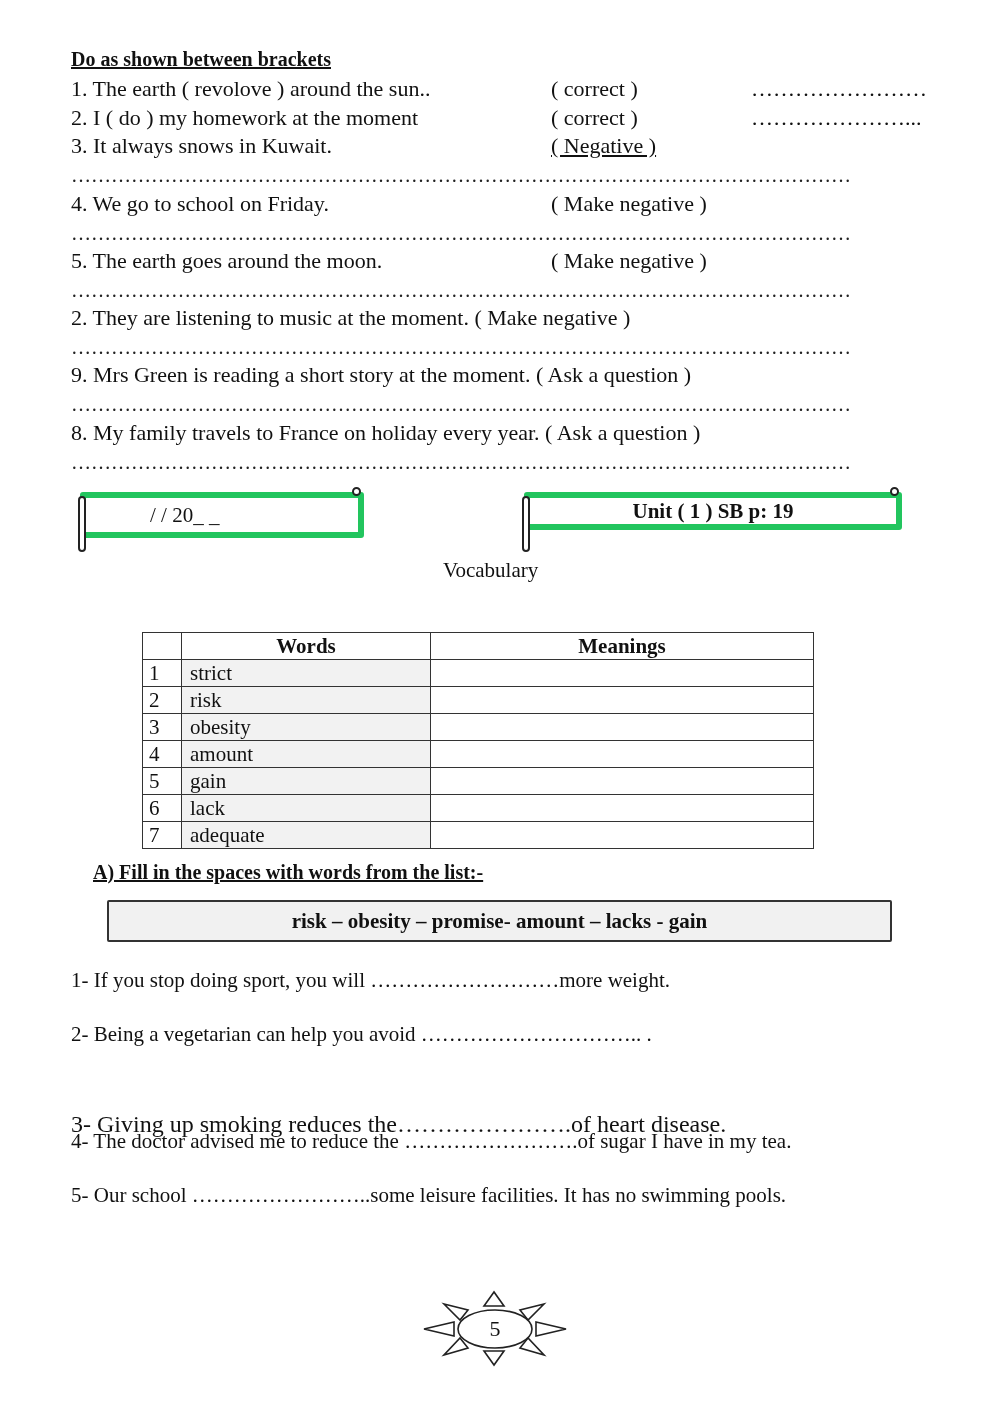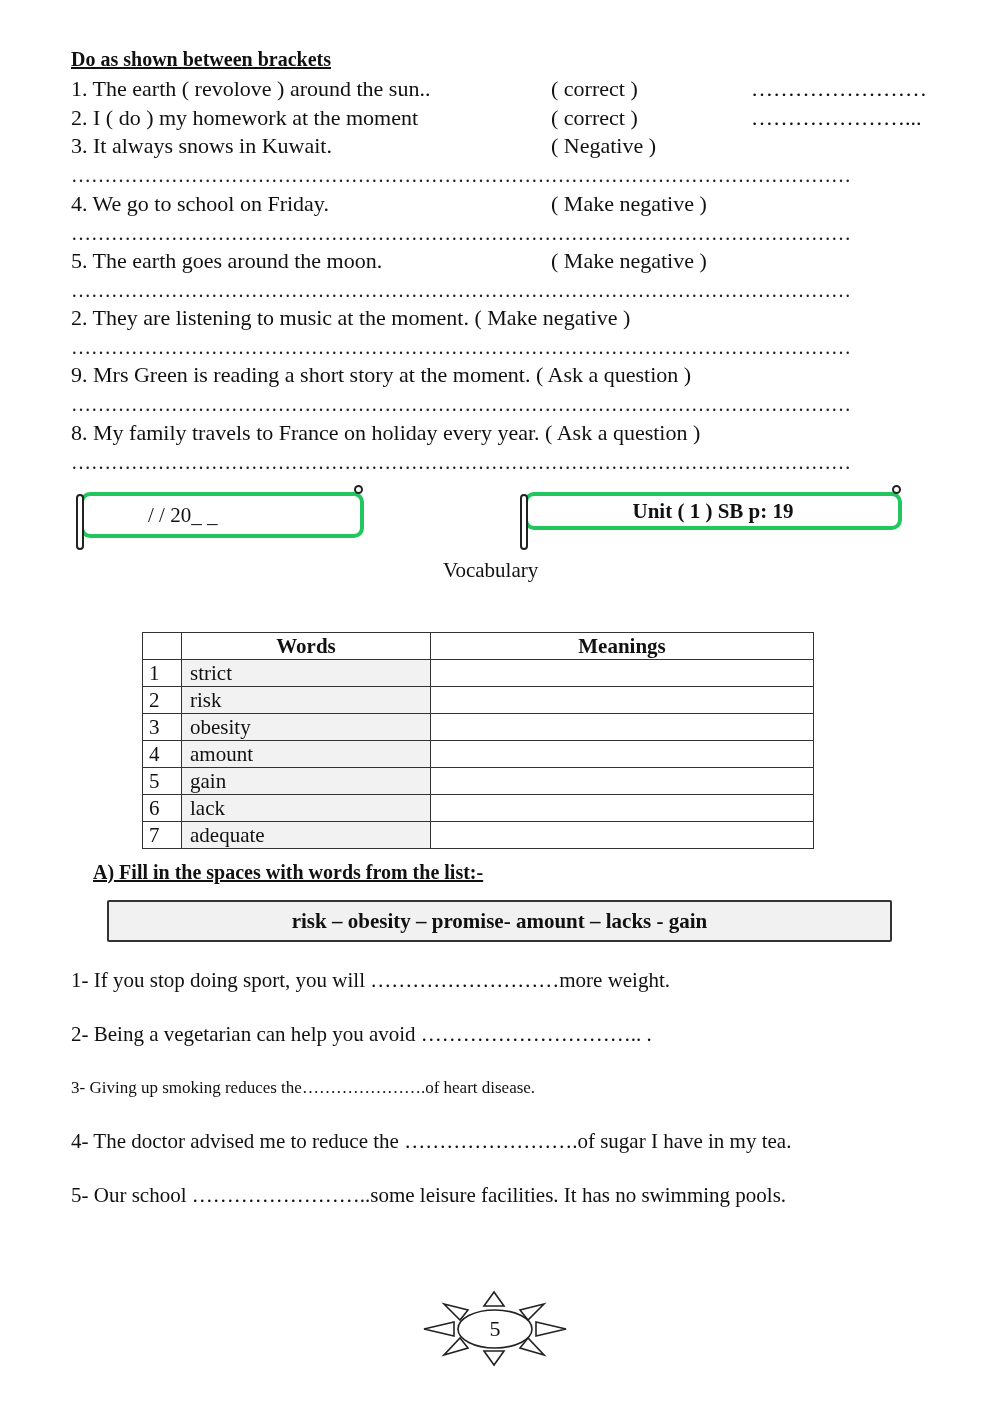--- a/index.html
+++ b/index.html
@@ -7,21 +7,21 @@
       width: 992px; height: 1403px; position: relative; overflow: hidden;
       font-family: "Liberation Serif", "DejaVu Serif", serif; color: #111;
     }
     .abs { position: absolute; white-space: pre; }
     .txt { font-size: 22px; line-height: 24px; }
     .h-underline { font-weight: bold; text-decoration: underline; font-size: 20px; }
     .dots { font-size: 20px; letter-spacing: 0px; color: #222; overflow: hidden; }
 
     
     .scroll {
-      position: absolute; border: 4px solid #22c55e; border-radius: 10px;
+      position: absolute; border: 6px solid #22c55e; border-radius: 3px;
       background: #fff; box-sizing: border-box;
     }
     .scroll .curl-left {
       position: absolute; left: -8px; top: -2px; width: 8px; height: 56px;
       border: 2px solid #222; border-radius: 5px; background: #fff; box-sizing: border-box;
     }
     .scroll .curl-right {
       position: absolute; right: -3px; top: -11px; width: 9px; height: 9px;
       border: 2px solid #222; border-radius: 50%; background: #fff; box-sizing: border-box;
     }
@@ -55,21 +55,21 @@
 
 <div class="abs txt" style="left:71px; top:77px;">1. The earth ( revolove ) around the sun..</div>
 <div class="abs txt" style="left:551px; top:77px;">( correct )</div>
 <div class="abs txt" style="left:751px; top:77px;">……………………</div>
 
 <div class="abs txt" style="left:71px; top:106px;">2. I ( do ) my homework at the moment</div>
 <div class="abs txt" style="left:551px; top:106px;">( correct )</div>
 <div class="abs txt" style="left:751px; top:106px;">…………………...</div>
 
 <div class="abs txt" style="left:71px; top:134px;">3. It always snows in Kuwait.</div>
-<div class="abs txt" style="left:551px; top:134px;">( Negative )</div>
+<div class="abs txt" style="left:551px; top:134px;text-decoration:underline;">( Negative )</div>
 <div class="abs txt dots" style="left:71px; top:163px; width:825px;">………………………………………………………………………………………………………</div>
 
 <div class="abs txt" style="left:71px; top:192px;">4. We go to school on Friday.</div>
 <div class="abs txt" style="left:551px; top:192px;">( Make negative )</div>
 <div class="abs txt dots" style="left:71px; top:221px; width:825px;">………………………………………………………………………………………………………</div>
 
 <div class="abs txt" style="left:71px; top:249px;">5. The earth goes around the moon.</div>
 <div class="abs txt" style="left:551px; top:249px;">( Make negative )</div>
 <div class="abs txt dots" style="left:71px; top:278px; width:825px;">………………………………………………………………………………………………………</div>
 
@@ -142,21 +142,21 @@
     </tr>
   </tbody>
 </table>
 
 <div class="abs h-underline" style="left:71px; top:861px;margin-left:22px;">A) Fill in the spaces with words from the list:-</div>
 
 <div class="wordbox">risk – obesity – promise- amount  – lacks - gain</div>
 
 <div class="abs txt" style="left:71px; top:968px; font-size:21px;">1- If you stop doing sport, you will ………………………more weight.</div>
 <div class="abs txt" style="left:71px; top:1022px; font-size:21px;">2- Being a vegetarian can help you avoid ………………………….. .</div>
-<div class="abs txt" style="left:71px; top:1076px; font-size:17px;">3- Giving up smoking reduces the………………….of heart disease.</div>
+<div class="abs txt" style="left:71px; top:1112px; font-size:24px;">3- Giving up smoking reduces the………………….of heart disease.</div>
 <div class="abs txt" style="left:71px; top:1129px; font-size:21px;">4- The doctor advised me to reduce the …………………….of sugar I have in my tea.</div>
 <div class="abs txt" style="left:71px; top:1183px; font-size:21px;">5- Our school ……………………..some leisure facilities. It has no swimming pools.</div>
 
 <div style="position:absolute; left:420px; top:1288px; width:150px; height:82px;">
   <svg width="150" height="82" viewBox="0 0 150 82">
     <g fill="#fff" stroke="#222" stroke-width="1.6" stroke-linejoin="miter">
 
       <polygon points="74,4 64,18 84,18"></polygon>
 
       <polygon points="74,77 64,63 84,63"></polygon>

